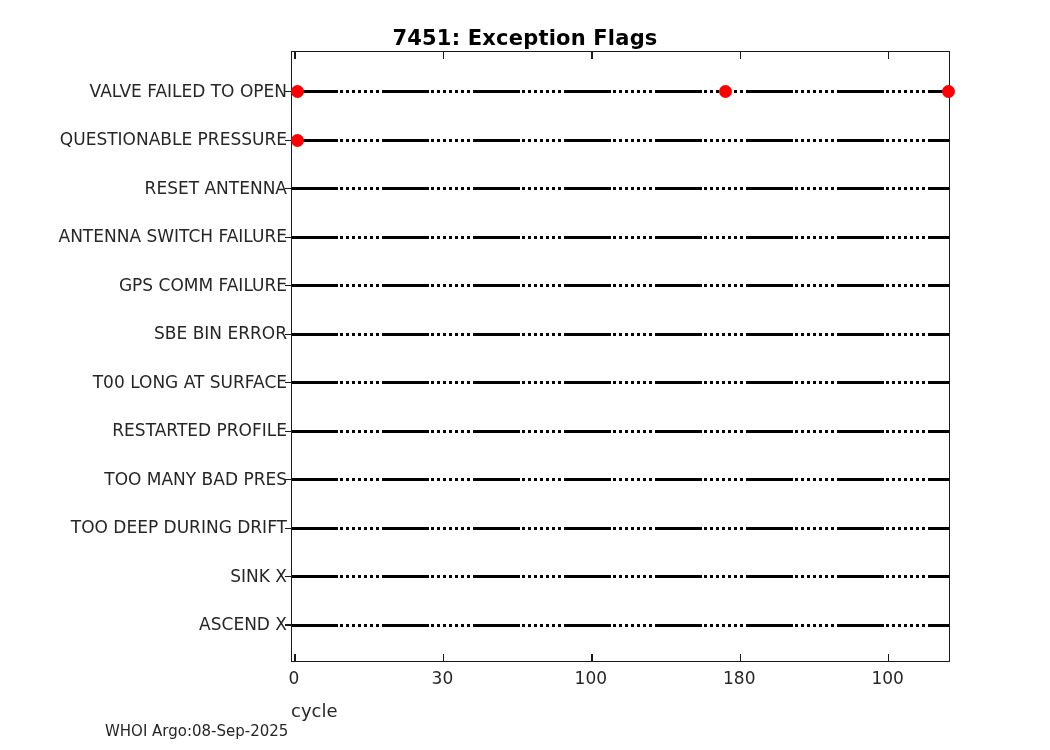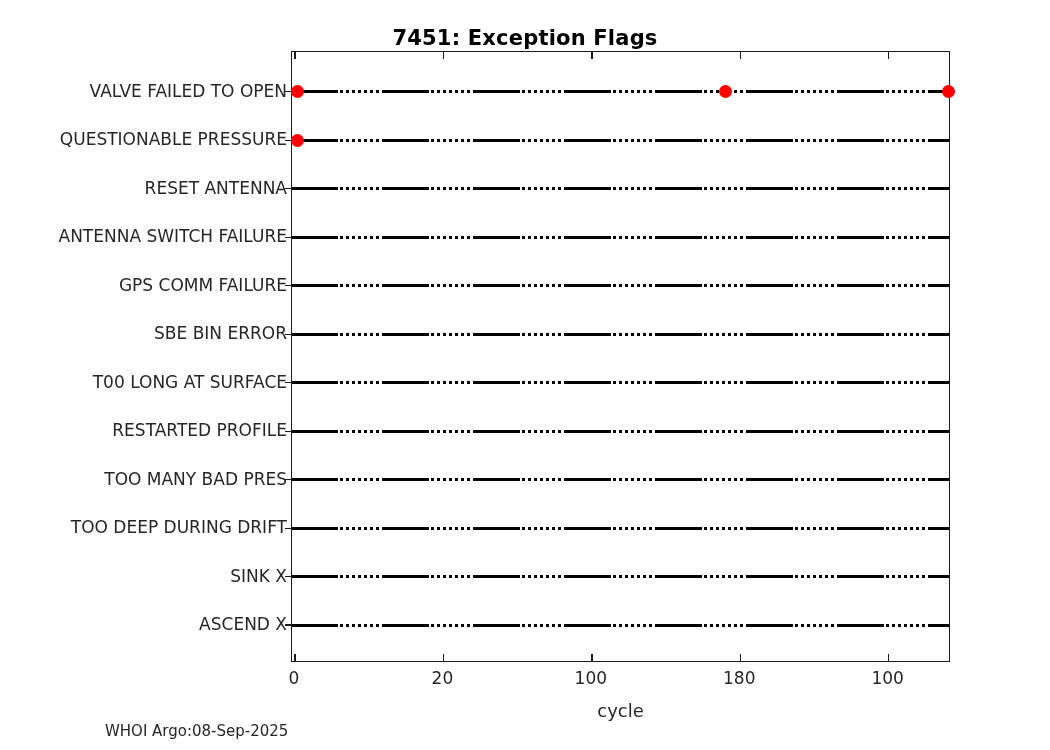--- a/index.html
+++ b/index.html
@@ -136,21 +136,20 @@
     text-align: center;
     font-size: 17px;
     color: #262626;
   }
 
   #xaxis-title {
     position: absolute;
     left: 291px;
     top: 700px;
     width: 659px;
-    text-align: center;
     font-size: 18px;
     color: #262626;
   }
 
   #footer-note {
     position: absolute;
     left: 105px;
     top: 722px;
     font-size: 15px;
     color: #262626;
@@ -215,21 +214,21 @@
       <div class="xtick-top" style="left: 299.815px;"></div>
       <div class="xtick-bottom" style="left: 448.239px;"></div>
       <div class="xtick-top" style="left: 448.239px;"></div>
       <div class="xtick-bottom" style="left: 596.662px;"></div>
       <div class="xtick-top" style="left: 596.662px;"></div>
     </div>
 </div>
 
 <div id="xlabels">
     <div class="xlabel" style="left: 2.96847px;">0</div>
-    <div class="xlabel" style="left: 151.392px;">20</div>
+    <div class="xlabel" style="left: 151.392px;">30</div>
     <div class="xlabel" style="left: 299.815px;">100</div>
     <div class="xlabel" style="left: 448.239px;">180</div>
     <div class="xlabel" style="left: 596.662px;">100</div>
   </div>
 
 <div id="xaxis-title">cycle</div>
 
 <div id="footer-note">WHOI Argo:08-Sep-2025</div>
 
 </body></html>

